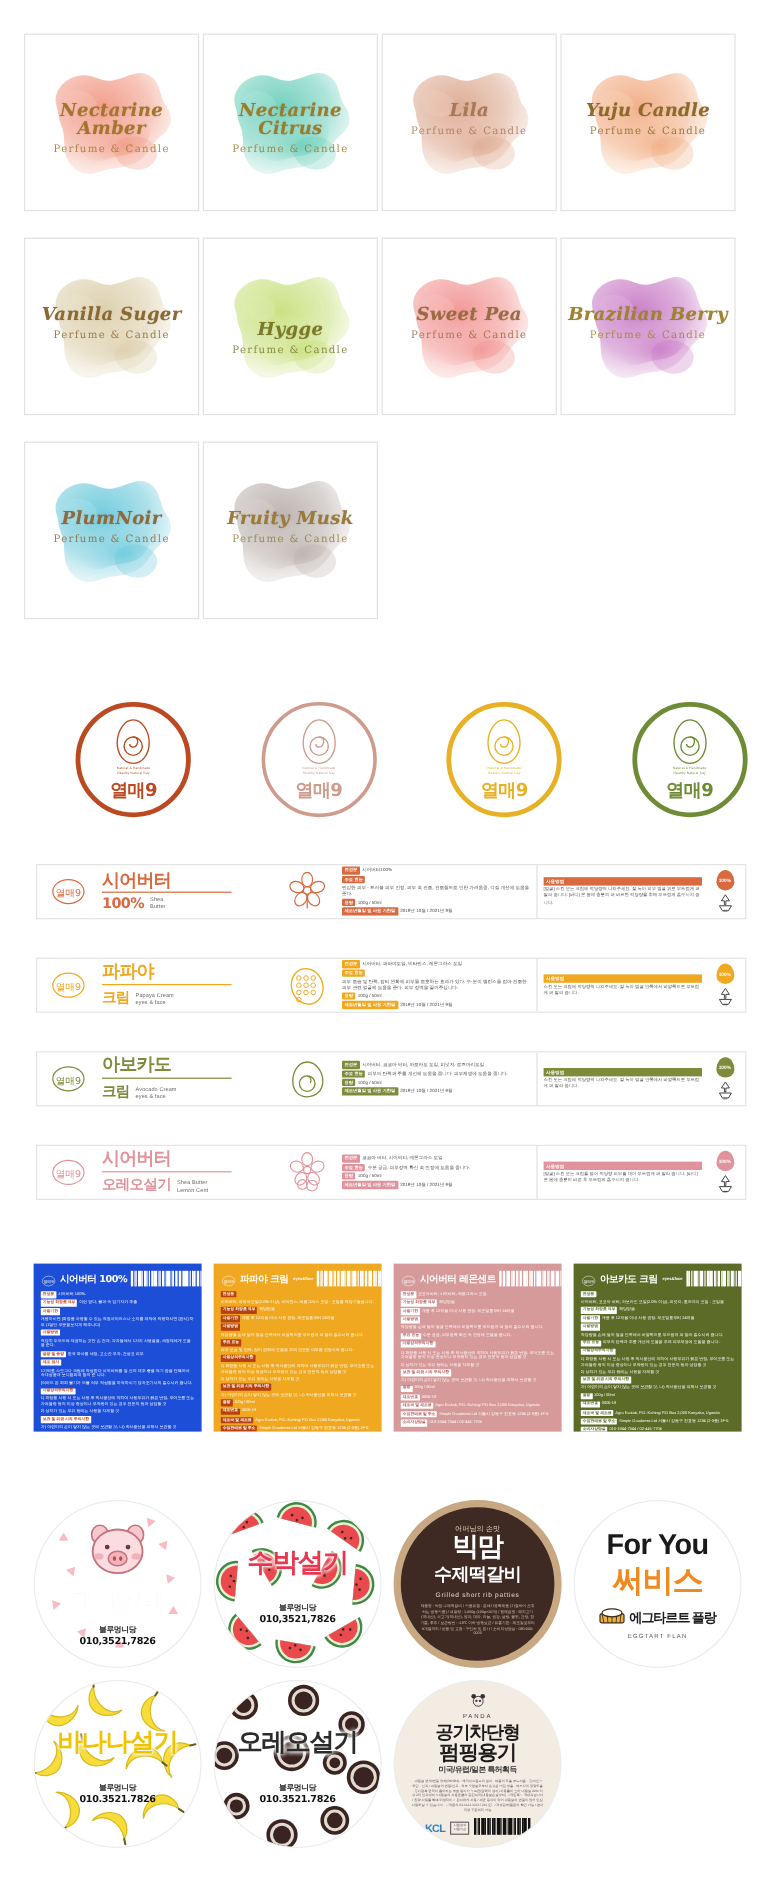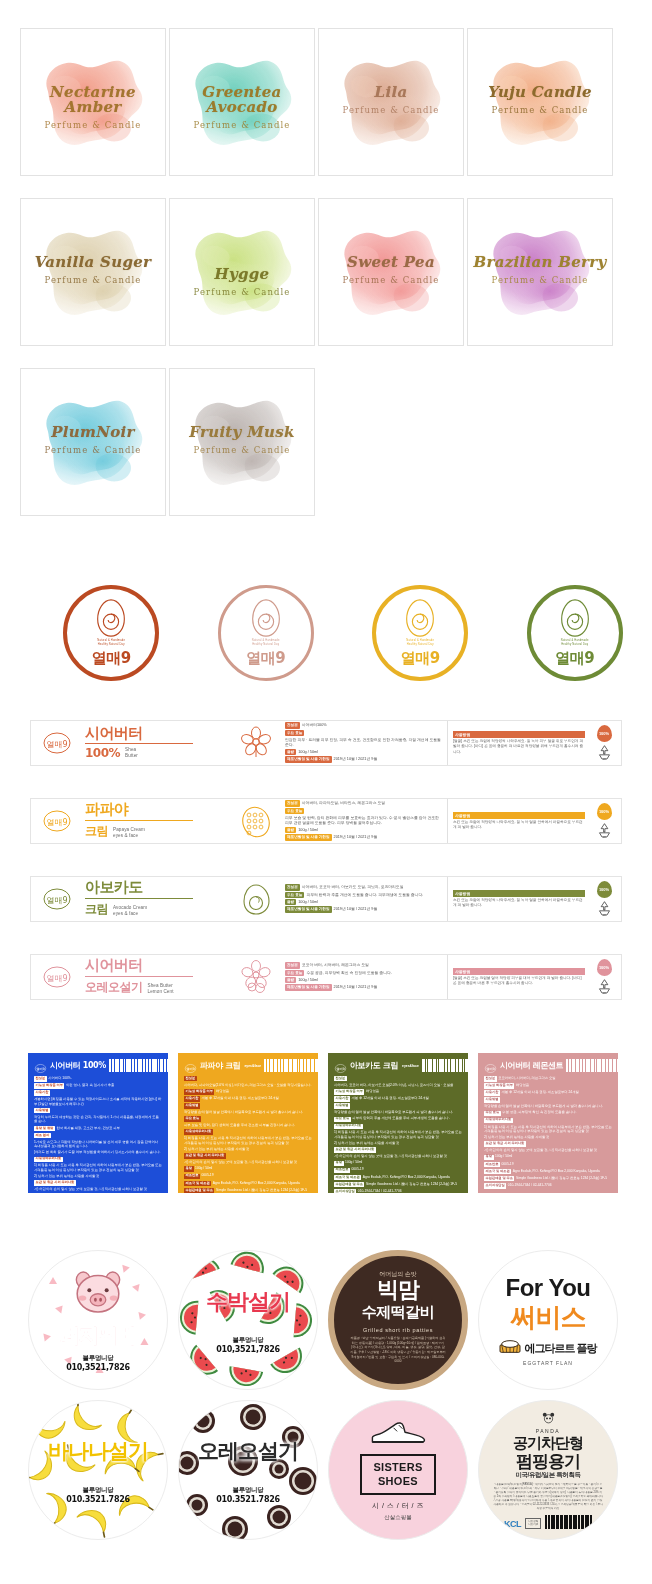--- a/index.html
+++ b/index.html
@@ -227,21 +227,21 @@
         <stop offset="100%" stop-color="#a9e4d7" stop-opacity=".12"></stop>
       </radialGradient>
     </defs>
     <path fill="url(#g2a)" d="M14,42 C10,30 20,18 33,16 C44,14 50,22 60,20 C72,18 80,10 90,16 C100,22 98,34 104,42 C110,50 108,60 100,66 C92,72 90,82 80,88 C70,94 60,92 50,96 C40,100 30,98 24,88 C18,78 22,68 18,58 C15,51 16,48 14,42 Z"></path>
     <path fill="url(#g2b)" d="M30,54 C34,44 46,42 56,46 C66,50 74,44 84,50 C94,56 92,68 84,76 C76,84 64,82 54,86 C44,90 34,84 30,74 C27,66 27,62 30,54 Z"></path>
     <path fill="#a9e4d7" opacity=".35" d="M20,34 C26,26 38,28 44,34 C50,40 46,48 38,50 C30,52 22,46 20,40 Z"></path>
     <path fill="#5ecab5" opacity=".30" d="M66,70 C74,64 88,66 94,74 C100,82 94,92 84,94 C74,96 64,90 62,82 C61,77 62,73 66,70 Z"></path>
   </svg>
           </div>
           <div class="perfume-text">
-            <div class="perfume-name" style="color: rgb(155, 124, 44);">Greentea Avocado</div>
+            <div class="perfume-name" style="color: rgb(155, 124, 44);">Nectarine Citrus</div>
             <div class="perfume-sub" style="color: rgb(155, 124, 44); opacity: 0.85;">Perfume &amp; Candle</div>
           </div>
         </div>
         <div class="perfume-card">
           <div class="blot">
             <svg viewBox="0 0 120 110" preserveAspectRatio="none">
     <defs>
       <radialGradient id="g3a" cx="40%" cy="35%" r="70%">
         <stop offset="0%" stop-color="#d9a186" stop-opacity=".95"></stop>
         <stop offset="60%" stop-color="#d9a186" stop-opacity=".55"></stop>
@@ -896,20 +896,106 @@
           </div>
           <div class="ic-row">
             <span class="ic-tag" style="background: rgb(184, 66, 15); color: rgb(255, 255, 255);">제조국 및 제조원</span>
             <span class="ic-val">Agro Ecolab, P.O. Kohingi P.O Box 2,000 Kanyaka, Uganda</span>
           </div>
           <div class="ic-row">
             <span class="ic-tag" style="background: rgb(184, 66, 15); color: rgb(255, 255, 255);">수입판매원 및 주소</span>
             <span class="ic-val">Simple Goodness Ltd 서울시 강동구 천호동 1234 (2-3층) 1F-5</span>
           </div>
         </div>
+        <div class="info-card" style="background: rgb(215, 154, 155);">
+          <div class="ic-head">
+            <div class="ic-mark"><svg viewBox="0 0 32 26" width="13" height="11">
+    <ellipse cx="16" cy="13" rx="13" ry="10" fill="none" stroke="#ffffff" stroke-width="1"></ellipse>
+    <text x="16" y="17" font-size="8" text-anchor="middle" fill="#ffffff" font-family="DejaVu Sans">열매9</text>
+  </svg></div>
+            <div class="ic-title">시어버터 레몬센트</div>
+            <div class="barcode">
+              <i style="width: 2px;"></i>
+              <i style="width: 1px;"></i>
+              <i style="width: 1px;"></i>
+              <i style="width: 3px;"></i>
+              <i style="width: 1px;"></i>
+              <i style="width: 2px;"></i>
+              <i style="width: 1px;"></i>
+              <i style="width: 1px;"></i>
+              <i style="width: 2px;"></i>
+              <i style="width: 3px;"></i>
+              <i style="width: 1px;"></i>
+              <i style="width: 1px;"></i>
+              <i style="width: 2px;"></i>
+              <i style="width: 1px;"></i>
+              <i style="width: 3px;"></i>
+              <i style="width: 1px;"></i>
+              <i style="width: 1px;"></i>
+              <i style="width: 2px;"></i>
+              <i style="width: 1px;"></i>
+              <i style="width: 1px;"></i>
+              <i style="width: 3px;"></i>
+              <i style="width: 2px;"></i>
+              <i style="width: 1px;"></i>
+              <i style="width: 1px;"></i>
+            </div>
+          </div>
+          <div class="ic-row">
+            <span class="ic-tag" style="background: rgb(255, 255, 255); color: rgb(176, 90, 92);">전성분</span>
+            <span class="ic-val">코코아버터, 시어버터, 레몬그라스 오일</span>
+          </div>
+          <div class="ic-row">
+            <span class="ic-tag" style="background: rgb(255, 255, 255); color: rgb(176, 90, 92);">기능성 화장품 여부</span>
+            <span class="ic-val">해당없음</span>
+          </div>
+          <div class="ic-row">
+            <span class="ic-tag" style="background: rgb(255, 255, 255); color: rgb(176, 90, 92);">사용기한</span>
+            <span class="ic-val">개봉 후 12개월 이내 사용 권장. 제조일로부터 24개월</span>
+          </div>
+          <div class="ic-row">
+            <span class="ic-tag" style="background: rgb(255, 255, 255); color: rgb(176, 90, 92);">사용방법</span>
+            <span class="ic-val">적당량을 손에 덜어 얼굴 안쪽에서 바깥쪽으로 부드럽게 펴 발라 흡수시켜 줍니다.</span>
+          </div>
+          <div class="ic-row">
+            <span class="ic-tag" style="background: rgb(255, 255, 255); color: rgb(176, 90, 92);">주요 효능</span>
+            <span class="ic-val">수분 공급, 피부장벽 확신 속 진정에 도움을 줍니다.</span>
+          </div>
+          <div class="ic-row">
+            <span class="ic-tag" style="background: rgb(255, 255, 255); color: rgb(176, 90, 92);">사용상의주의사항</span>
+            <span class="ic-val">1) 화장품 사용 시 또는 사용 후 직사광선에 의하여 사용부위가 붉은 반점, 부어오름 또는 가려움증 등의 이상 증상이나 부작용이 있는 경우 전문의 등과 상담할 것</span>
+          </div>
+          <div class="ic-row">
+            <span class="ic-val">2) 상처가 있는 부위 등에는 사용을 자제할 것</span>
+          </div>
+          <div class="ic-row">
+            <span class="ic-tag" style="background: rgb(255, 255, 255); color: rgb(176, 90, 92);">보관 및 취급 시의 주의사항</span>
+            <span class="ic-val">가) 어린이의 손이 닿지 않는 곳에 보관할 것, 나) 직사광선을 피해서 보관할 것</span>
+          </div>
+          <div class="ic-row">
+            <span class="ic-tag" style="background: rgb(255, 255, 255); color: rgb(176, 90, 92);">용량</span>
+            <span class="ic-val">100g / 50ml</span>
+          </div>
+          <div class="ic-row">
+            <span class="ic-tag" style="background: rgb(255, 255, 255); color: rgb(176, 90, 92);">제조번호</span>
+            <span class="ic-val">0005-19</span>
+          </div>
+          <div class="ic-row">
+            <span class="ic-tag" style="background: rgb(255, 255, 255); color: rgb(176, 90, 92);">제조국 및 제조원</span>
+            <span class="ic-val">Agro Ecolab, P.O. Kohingi P.O Box 2,000 Kanyaka, Uganda</span>
+          </div>
+          <div class="ic-row">
+            <span class="ic-tag" style="background: rgb(255, 255, 255); color: rgb(176, 90, 92);">수입판매원 및 주소</span>
+            <span class="ic-val">Simple Goodness Ltd 서울시 강동구 천호동 1234 (2-3층) 1F-5</span>
+          </div>
+          <div class="ic-row">
+            <span class="ic-tag" style="background: rgb(255, 255, 255); color: rgb(176, 90, 92);">소비자상담실</span>
+            <span class="ic-val">010-1944-7344 / 02-441-7706</span>
+          </div>
+        </div>
         <div class="info-card" style="background: rgb(93, 107, 40);">
           <div class="ic-head">
             <div class="ic-mark"><svg viewBox="0 0 32 26" width="13" height="11">
     <ellipse cx="16" cy="13" rx="13" ry="10" fill="none" stroke="#ffffff" stroke-width="1"></ellipse>
     <text x="16" y="17" font-size="8" text-anchor="middle" fill="#ffffff" font-family="DejaVu Sans">열매9</text>
   </svg></div>
             <div class="ic-title">아보카도 크림</div>
             <div class="ic-title-en">eyes&amp;face</div>
             <div class="barcode">
               <i style="width: 2px;"></i>
@@ -977,106 +1063,20 @@
           <div class="ic-row">
             <span class="ic-tag" style="background: rgb(255, 255, 255); color: rgb(93, 107, 40);">제조국 및 제조원</span>
             <span class="ic-val">Agro Ecolab, P.O. Kohingi P.O Box 2,000 Kanyaka, Uganda</span>
           </div>
           <div class="ic-row">
             <span class="ic-tag" style="background: rgb(255, 255, 255); color: rgb(93, 107, 40);">수입판매원 및 주소</span>
             <span class="ic-val">Simple Goodness Ltd 서울시 강동구 천호동 1234 (2-3층) 1F-5</span>
           </div>
           <div class="ic-row">
             <span class="ic-tag" style="background: rgb(255, 255, 255); color: rgb(93, 107, 40);">소비자상담실</span>
-            <span class="ic-val">010-1944-7344 / 02-441-7706</span>
-          </div>
-        </div>
-        <div class="info-card" style="background: rgb(215, 154, 155);">
-          <div class="ic-head">
-            <div class="ic-mark"><svg viewBox="0 0 32 26" width="13" height="11">
-    <ellipse cx="16" cy="13" rx="13" ry="10" fill="none" stroke="#ffffff" stroke-width="1"></ellipse>
-    <text x="16" y="17" font-size="8" text-anchor="middle" fill="#ffffff" font-family="DejaVu Sans">열매9</text>
-  </svg></div>
-            <div class="ic-title">시어버터 레몬센트</div>
-            <div class="barcode">
-              <i style="width: 2px;"></i>
-              <i style="width: 1px;"></i>
-              <i style="width: 1px;"></i>
-              <i style="width: 3px;"></i>
-              <i style="width: 1px;"></i>
-              <i style="width: 2px;"></i>
-              <i style="width: 1px;"></i>
-              <i style="width: 1px;"></i>
-              <i style="width: 2px;"></i>
-              <i style="width: 3px;"></i>
-              <i style="width: 1px;"></i>
-              <i style="width: 1px;"></i>
-              <i style="width: 2px;"></i>
-              <i style="width: 1px;"></i>
-              <i style="width: 3px;"></i>
-              <i style="width: 1px;"></i>
-              <i style="width: 1px;"></i>
-              <i style="width: 2px;"></i>
-              <i style="width: 1px;"></i>
-              <i style="width: 1px;"></i>
-              <i style="width: 3px;"></i>
-              <i style="width: 2px;"></i>
-              <i style="width: 1px;"></i>
-              <i style="width: 1px;"></i>
-            </div>
-          </div>
-          <div class="ic-row">
-            <span class="ic-tag" style="background: rgb(255, 255, 255); color: rgb(176, 90, 92);">전성분</span>
-            <span class="ic-val">코코아버터, 시어버터, 레몬그라스 오일</span>
-          </div>
-          <div class="ic-row">
-            <span class="ic-tag" style="background: rgb(255, 255, 255); color: rgb(176, 90, 92);">기능성 화장품 여부</span>
-            <span class="ic-val">해당없음</span>
-          </div>
-          <div class="ic-row">
-            <span class="ic-tag" style="background: rgb(255, 255, 255); color: rgb(176, 90, 92);">사용기한</span>
-            <span class="ic-val">개봉 후 12개월 이내 사용 권장. 제조일로부터 24개월</span>
-          </div>
-          <div class="ic-row">
-            <span class="ic-tag" style="background: rgb(255, 255, 255); color: rgb(176, 90, 92);">사용방법</span>
-            <span class="ic-val">적당량을 손에 덜어 얼굴 안쪽에서 바깥쪽으로 부드럽게 펴 발라 흡수시켜 줍니다.</span>
-          </div>
-          <div class="ic-row">
-            <span class="ic-tag" style="background: rgb(255, 255, 255); color: rgb(176, 90, 92);">주요 효능</span>
-            <span class="ic-val">수분 공급, 피부장벽 확신 속 진정에 도움을 줍니다.</span>
-          </div>
-          <div class="ic-row">
-            <span class="ic-tag" style="background: rgb(255, 255, 255); color: rgb(176, 90, 92);">사용상의주의사항</span>
-            <span class="ic-val">1) 화장품 사용 시 또는 사용 후 직사광선에 의하여 사용부위가 붉은 반점, 부어오름 또는 가려움증 등의 이상 증상이나 부작용이 있는 경우 전문의 등과 상담할 것</span>
-          </div>
-          <div class="ic-row">
-            <span class="ic-val">2) 상처가 있는 부위 등에는 사용을 자제할 것</span>
-          </div>
-          <div class="ic-row">
-            <span class="ic-tag" style="background: rgb(255, 255, 255); color: rgb(176, 90, 92);">보관 및 취급 시의 주의사항</span>
-            <span class="ic-val">가) 어린이의 손이 닿지 않는 곳에 보관할 것, 나) 직사광선을 피해서 보관할 것</span>
-          </div>
-          <div class="ic-row">
-            <span class="ic-tag" style="background: rgb(255, 255, 255); color: rgb(176, 90, 92);">용량</span>
-            <span class="ic-val">100g / 50ml</span>
-          </div>
-          <div class="ic-row">
-            <span class="ic-tag" style="background: rgb(255, 255, 255); color: rgb(176, 90, 92);">제조번호</span>
-            <span class="ic-val">0005-19</span>
-          </div>
-          <div class="ic-row">
-            <span class="ic-tag" style="background: rgb(255, 255, 255); color: rgb(176, 90, 92);">제조국 및 제조원</span>
-            <span class="ic-val">Agro Ecolab, P.O. Kohingi P.O Box 2,000 Kanyaka, Uganda</span>
-          </div>
-          <div class="ic-row">
-            <span class="ic-tag" style="background: rgb(255, 255, 255); color: rgb(176, 90, 92);">수입판매원 및 주소</span>
-            <span class="ic-val">Simple Goodness Ltd 서울시 강동구 천호동 1234 (2-3층) 1F-5</span>
-          </div>
-          <div class="ic-row">
-            <span class="ic-tag" style="background: rgb(255, 255, 255); color: rgb(176, 90, 92);">소비자상담실</span>
             <span class="ic-val">010-1944-7344 / 02-441-7706</span>
           </div>
         </div>
       </div>
   </div>
 
   <div class="section" style="top:1250px;">
     <div class="sticker-row" id="sticker-row-1">
         <div class="sticker" style="background: rgb(255, 255, 255);">
           <svg class="deco" viewBox="0 0 140 140" width="140" height="140" style="left:0;top:0;">
@@ -1314,33 +1314,20 @@
     </g>
             <g transform="translate(100,68)">
       <circle r="10" fill="#3a2320"></circle>
       <circle r="7" fill="#f4efe6" opacity=".9"></circle>
       <circle r="4.5" fill="#3a2320"></circle>
     </g>
           </svg>
           <div class="stk-main" style="font-size: 21px; color: rgb(43, 43, 43); text-shadow: rgb(255, 255, 255) 0px 0px 4px, rgb(255, 255, 255) 0px 0px 4px, rgb(255, 255, 255) 0px 0px 4px; margin-bottom: 16px;">오레오설기</div>
           <div class="stk-shop">블루멍니당</div>
           <div class="stk-phone">010.3521.7826</div>
-        </div>
-        <div class="sticker" style="background: rgb(248, 210, 221);">
-          <div style="z-index: 3; margin-bottom: 1px;"><svg viewBox="0 0 70 34" width="62" height="30">
-    <path d="M6,26 L6,21 C6,19 10,18 14,17 C20,15 26,10 32,6 C36,3.5 40,4 41,8 L43,15 C50,17 60,18 64,22 C66,24 65,26 62,26 Z" fill="#ffffff" stroke="#222" stroke-width="1.6" stroke-linejoin="round"></path>
-    <path d="M6,26 L64,26" stroke="#222" stroke-width="2.4"></path>
-    <path d="M30,10 L34,14 M36,7 L40,11" stroke="#222" stroke-width="1.1"></path>
-  </svg></div>
-          <div style="border: 2px solid rgb(26, 26, 26); padding: 5px 11px; text-align: center; z-index: 3;">
-            <div style="font-size: 11px; font-weight: bold; color: rgb(26, 26, 26); letter-spacing: 0.3px; line-height: 1.25;">SISTERS</div>
-            <div style="font-size: 11px; font-weight: bold; color: rgb(26, 26, 26); letter-spacing: 0.3px; line-height: 1.25;">SHOES</div>
-          </div>
-          <div style="font-size: 7px; color: rgb(34, 34, 34); margin-top: 6px; letter-spacing: 0.5px; z-index: 3;">시 / 스 / 터 / 즈</div>
-          <div style="font-size: 5.5px; color: rgb(68, 68, 68); margin-top: 3px; z-index: 3;">산살쇼핑몰</div>
         </div>
         <div class="sticker" style="background: rgb(242, 236, 226); justify-content: flex-start; padding-top: 9px;">
           <div style="z-index: 3;"><svg viewBox="0 0 20 16" width="15" height="12">
       <circle cx="10" cy="9" r="5.5" fill="none" stroke="#333" stroke-width="1"></circle>
       <circle cx="5" cy="3.5" r="2.6" fill="#333"></circle>
               <circle cx="15" cy="3.5" r="2.6" fill="#333"></circle>
       <circle cx="8" cy="8.5" r="1.3" fill="#333"></circle>
               <circle cx="12" cy="8.5" r="1.3" fill="#333"></circle>
             </svg></div>
           <div style="font-size: 5px; letter-spacing: 1.5px; color: rgb(51, 51, 51); z-index: 3; margin-bottom: 1px;">PANDA</div>

